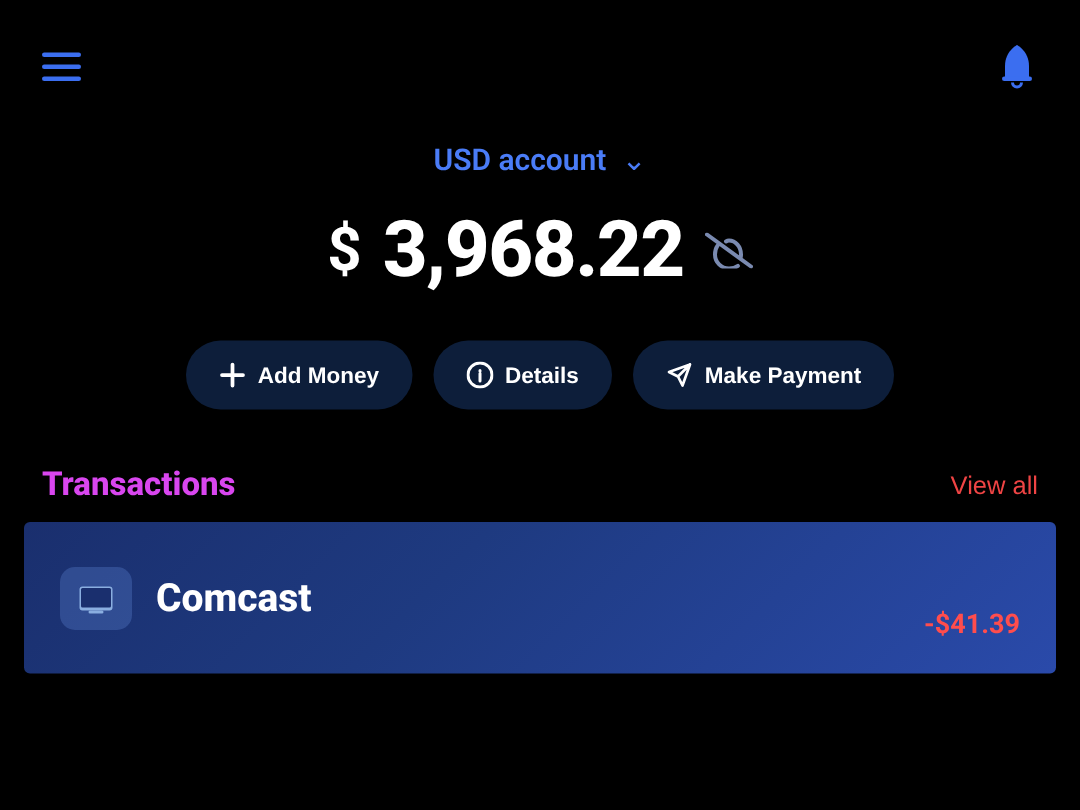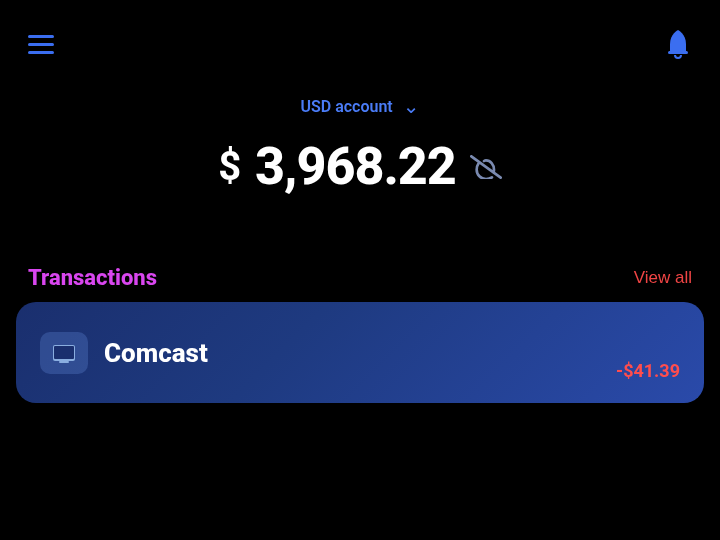--- a/index.html
+++ b/index.html
@@ -61,21 +61,21 @@
     .account-selector {
       display: flex;
       align-items: center;
       gap: 10px;
       cursor: pointer;
       margin-bottom: 18px;
     }
 
     .account-selector-label {
       color: #4a7cf7;
-      font-size: 16px;
+      font-size: 20px;
       font-weight: 600;
     }
 
     .chevron-down-icon {
       color: #4a7cf7;
       font-size: 20px;
     }
 
     .balance-row {
       display: flex;
@@ -158,21 +158,21 @@
       font-weight: 500;
       color: #ef4444;
       cursor: pointer;
       background: none;
       border: none;
     }
 
     .transaction-card {
       margin: 0 16px;
       background: linear-gradient(135deg, #1a2f6e 0%, #1e3a80 40%, #2a4aaa 100%);
-      border-radius: 20px;
+      border-radius: 4px;
       padding: 22px 24px;
       display: flex;
       align-items: center;
       justify-content: space-between;
     }
 
     .transaction-left {
       display: flex;
       align-items: center;
       gap: 16px;
@@ -234,20 +234,43 @@
   <div class="balance-row">
     <span class="currency-symbol">$</span>
     <span class="balance-amount">3,968.22</span>
     <div class="visibility-toggle">
       <svg viewBox="0 0 24 18" xmlns="http://www.w3.org/2000/svg">
         <path d="M1 1L23 17M10.5 4.5C11 4.18 11.49 4 12 4C15.31 4 18 7.13 18 11C18 11.5 17.95 11.99 17.86 12.46M6.27 6.55C5.47 7.67 5 9.28 5 11C5 14.87 8.13 18 12 18C13.72 18 15.33 17.53 16.45 16.73" stroke-linecap="round" stroke-linejoin="round"></path>
       </svg>
     </div>
   </div>
 
+  <div class="action-buttons">
+    <button class="action-btn">
+      <svg viewBox="0 0 18 18" xmlns="http://www.w3.org/2000/svg">
+        <path d="M9 2V16M2 9H16" stroke="white" stroke-width="2.5" stroke-linecap="round" fill="none"></path>
+      </svg>
+      <span>Add Money</span>
+    </button>
+
+    <button class="action-btn">
+      <svg viewBox="0 0 18 18" xmlns="http://www.w3.org/2000/svg">
+        <circle cx="9" cy="9" r="8" stroke="white" stroke-width="2" fill="none"></circle>
+        <path d="M9 8V13M9 6V6.5" stroke="white" stroke-width="2" stroke-linecap="round" fill="none"></path>
+      </svg>
+      <span>Details</span>
+    </button>
+
+    <button class="action-btn">
+      <svg viewBox="0 0 18 18" xmlns="http://www.w3.org/2000/svg">
+        <path d="M16 2L8 10M16 2L11 16L8 10M16 2L2 7L8 10" stroke="white" stroke-width="1.8" stroke-linecap="round" stroke-linejoin="round" fill="none"></path>
+      </svg>
+      <span>Make Payment</span>
+    </button>
+  </div>
 </div>
 
 <div class="transactions-section">
   <span class="transactions-title">Transactions</span>
   <button class="view-all-link">View all</button>
 </div>
 
 <div class="transaction-card">
   <div class="transaction-left">
     <div class="transaction-icon">

